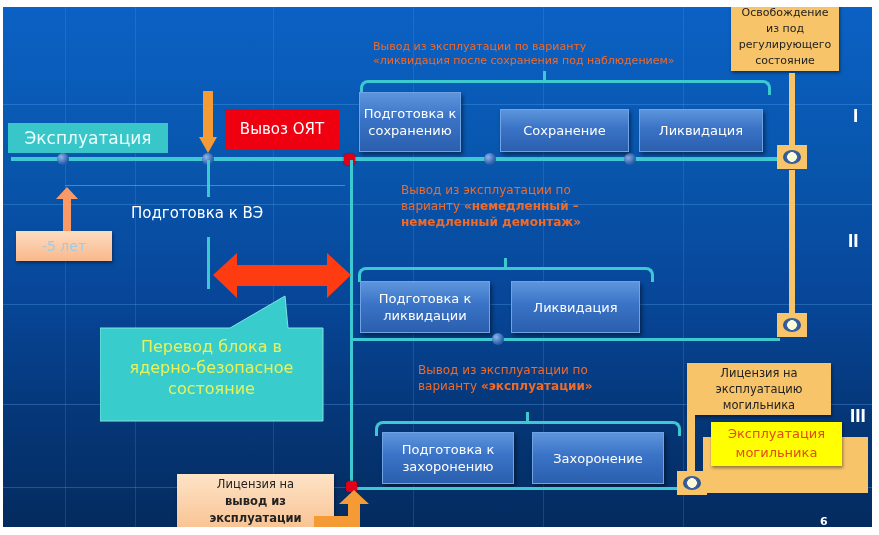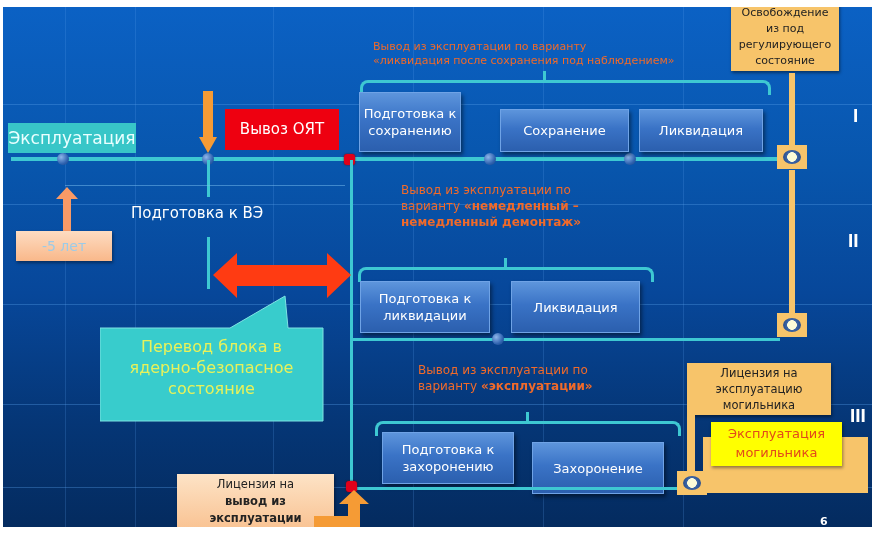--- a/index.html
+++ b/index.html
@@ -42,21 +42,21 @@
   <div class="grid-h" style="top:397px"></div>
   <div class="grid-h" style="top:480px"></div>
   <div class="grid-v" style="left:62px"></div>
   <div class="grid-v" style="left:132px"></div>
   <div class="grid-v" style="left:270px"></div>
   <div class="grid-v" style="left:410px"></div>
   <div class="grid-v" style="left:540px"></div>
   <div class="grid-v" style="left:680px"></div>
 
   <div class="teal-line" style="left:8px;top:150px;width:775px;height:4px"></div>
-  <div class="abs" style="left:5px;top:116px;width:128px;height:30px;background:#38c6c8;color:#eaffff;font-size:17px;line-height:30px;text-align:center;">Эксплуатация</div>
+  <div class="abs" style="left:5px;top:116px;width:160px;height:30px;background:#38c6c8;color:#eaffff;font-size:17px;line-height:30px;text-align:center;">Эксплуатация</div>
   <div class="node" style="left:54px;top:146px"></div>
   <div class="node" style="left:199px;top:146px"></div>
   <div class="red-node" style="left:341px;top:147px"></div>
   <div class="node" style="left:481px;top:146px"></div>
   <div class="node" style="left:621px;top:146px"></div>
 
   <div class="abs" style="left:196px;top:84px;width:18px;height:64px;">
     <svg width="18" height="64">
         <rect x="4" y="0" width="10" height="48" fill="#f59b35"></rect>
         <polygon points="0,46 18,46 9,62" fill="#f59b35"></polygon>
@@ -145,21 +145,21 @@
   <div class="variant-caption" style="left:415px;top:355px;width:200px;font-size:12px;line-height:16px;">
     <div>Вывод из эксплуатации по</div>
     <div><span>варианту </span><b>«эксплуатации»</b></div>
   </div>
   <div class="bracket" style="left:372px;top:414px;width:300px;">
       <div class="tip" style="left:148px"></div>
     </div>
   <div class="stage" style="left:379px;top:425px;width:130px;height:50px">
       <span>Подготовка к захоронению</span>
     </div>
-  <div class="stage" style="left:529px;top:435px;width:130px;height:50px">
+  <div class="stage" style="left:529px;top:425px;width:130px;height:50px">
       <span>Захоронение</span>
     </div>
   <div class="teal-line" style="left:347px;top:480px;width:450px;height:3px"></div>
   <div class="red-node" style="left:343px;top:474px"></div>
   <div class="roman" style="left:847px;top:398px">III</div>
 
   <div class="callout-gold" style="left:684px;top:356px;width:144px;height:50px;padding-top:2px;font-size:11.5px;">
     <span style="display:inline-block;width:110px;">Лицензия на эксплуатацию могильника</span>
   </div>
   <div class="gold-line" style="left:684px;top:406px;width:8px;height:60px"></div>

